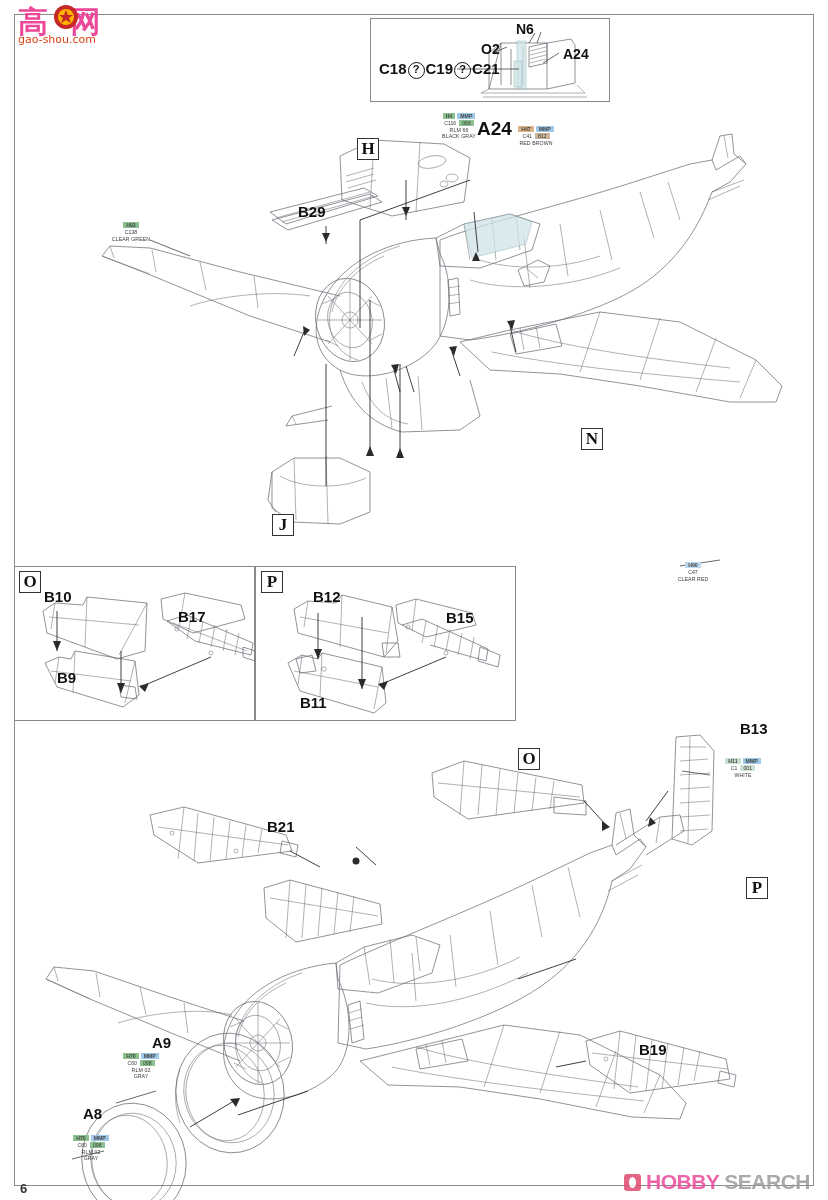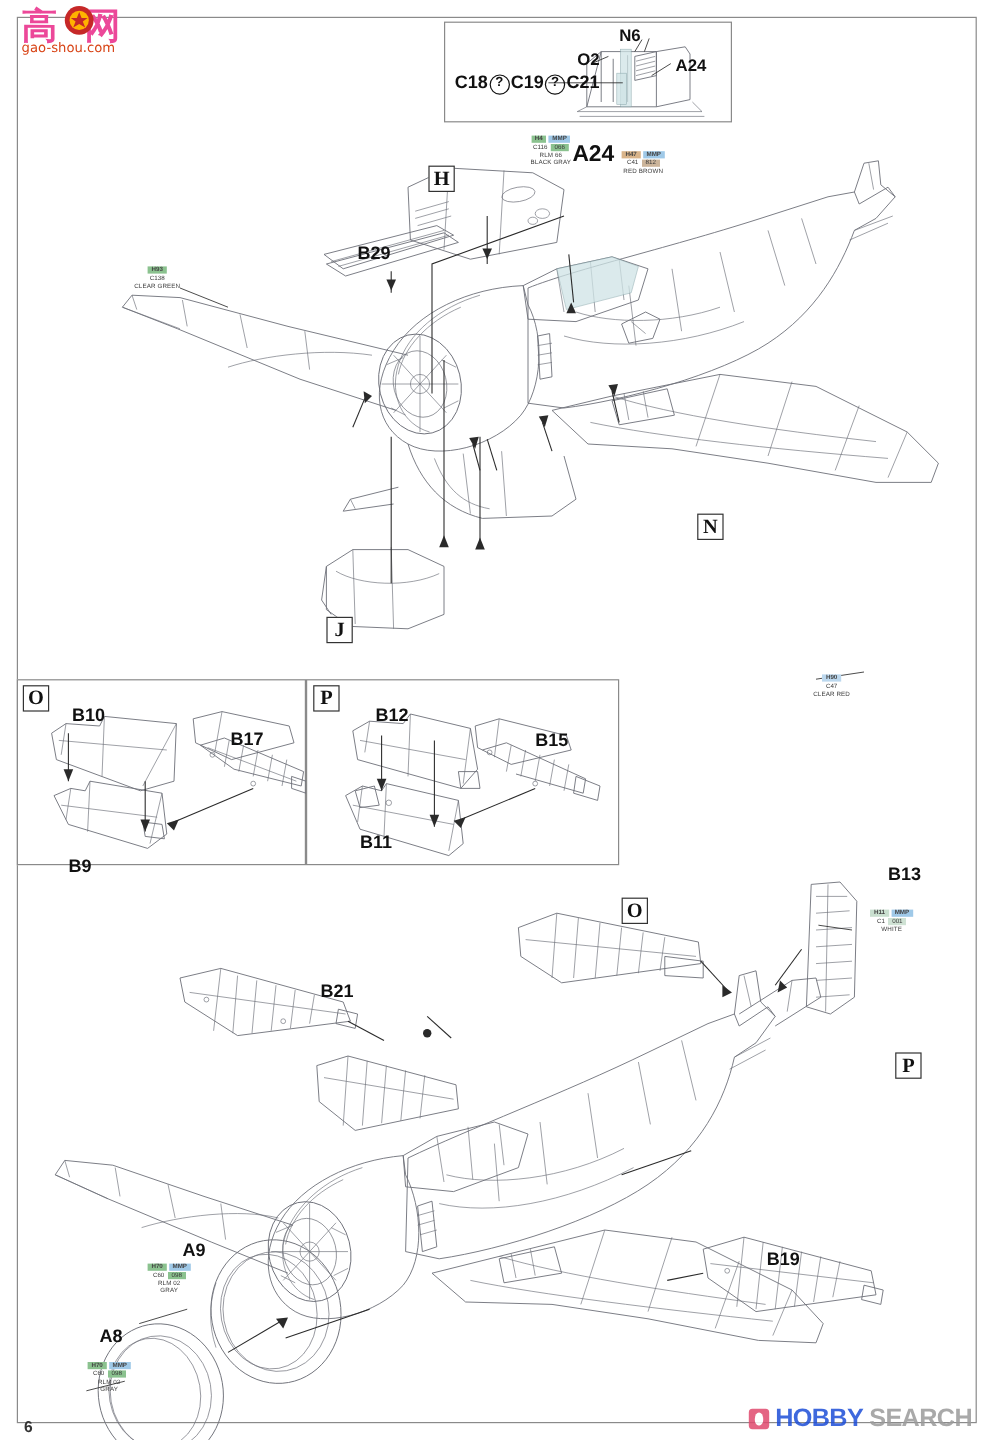--- a/index.html
+++ b/index.html
@@ -12,21 +12,21 @@
 
   
   .wm-gaoshou{position:absolute;left:14px;top:2px;width:110px;height:48px;}
   .wm-gaoshou .cn{position:absolute;left:4px;top:0px;font-size:30px;letter-spacing:6px;color:#ec4899;font-weight:bold;font-family:"DejaVu Sans",sans-serif;}
   .wm-gaoshou .badge{position:absolute;left:38px;top:1px;width:28px;height:28px;}
   .wm-gaoshou .dom{position:absolute;left:4px;top:31px;font-size:11px;font-weight:normal;color:#d84315;letter-spacing:0px;font-family:"DejaVu Sans",sans-serif;}
 
   .wm-hobby{position:absolute;right:18px;bottom:6px;display:flex;align-items:center;gap:5px;opacity:.85;}
   .wm-hobby .hs-mark{width:17px;height:17px;border-radius:3px;background:#e04a6e;position:relative;}
   .wm-hobby .hs-mark:after{content:"";position:absolute;left:5px;top:3px;width:7px;height:11px;background:#fff;border-radius:50% 50% 45% 45%;}
-  .wm-hobby .hs-a{font-size:21px;font-weight:bold;color:#1d4ed8;letter-spacing:-0.5px;font-family:"Liberation Sans",sans-serif;}
+  .wm-hobby .hs-a{font-size:21px;font-weight:bold;color:#ec4899;letter-spacing:-0.5px;font-family:"Liberation Sans",sans-serif;}
   .wm-hobby .hs-b{font-size:21px;font-weight:bold;color:#9b9b9b;letter-spacing:-0.5px;font-family:"Liberation Sans",sans-serif;}
 
   .page-num{position:absolute;left:20px;bottom:4px;font-size:13px;color:#333;font-weight:bold;}
 
   
   .steplabel{position:absolute;border:1.4px solid #333;background:#fff;font-family:"Liberation Serif",serif;font-size:17px;font-weight:bold;
     width:22px;height:22px;line-height:20px;text-align:center;box-sizing:border-box;color:#111;}
 
   
   .part{position:absolute;font-size:15px;font-weight:bold;color:#111;font-family:"Liberation Sans",sans-serif;white-space:nowrap;}
@@ -277,23 +277,23 @@
 
       <path class="arw" d="M42 44 L42 84"></path>
         <path d="M42 84 l-4 -10 8 0 z" fill="#2a2a2a"></path>
       <path class="arw" d="M106 84 L106 126"></path>
         <path d="M106 126 l-4 -10 8 0 z" fill="#2a2a2a"></path>
       <path class="arw" d="M196 90 L130 118"></path>
         <path d="M134 116 l-10 3 6 6 z" fill="#2a2a2a"></path>
     </svg>
   </div>
   <div class="steplabel" style="left:19px;top:571px;font-family:'Liberation Serif',serif;">O</div>
-  <div class="part" style="left:60px;top:588px;text-align:right;">B10</div>
-  <div class="part" style="left:57px;top:714px;">B9</div>
-  <div class="part" style="left:192px;top:608px;">B17</div>
+  <div class="part" style="left:44px;top:588px;text-align:right;">B10</div>
+  <div class="part" style="left:57px;top:669px;">B9</div>
+  <div class="part" style="left:178px;top:608px;">B17</div>
 
   <div class="subbox" style="left:255px;top:566px;width:261px;height:155px;">
     <svg width="261" height="155" viewBox="0 0 261 155">
 
       <path class="ln" d="M38 42 L52 34 L80 36 L86 28 L136 40 L142 74 L128 90 L42 66 Z"></path>
       <path class="ln2" d="M52 34 L48 60 M86 28 L84 80 M136 40 L130 86"></path>
       <path class="ln2" d="M44 50 L132 66"></path>
       <path class="ln" d="M126 76 L142 76 L144 90 L128 90 Z"></path>
 
       <path class="ln" d="M32 96 L46 88 L62 92 L66 86 L126 100 L130 136 L118 146 L44 124 Z"></path>

